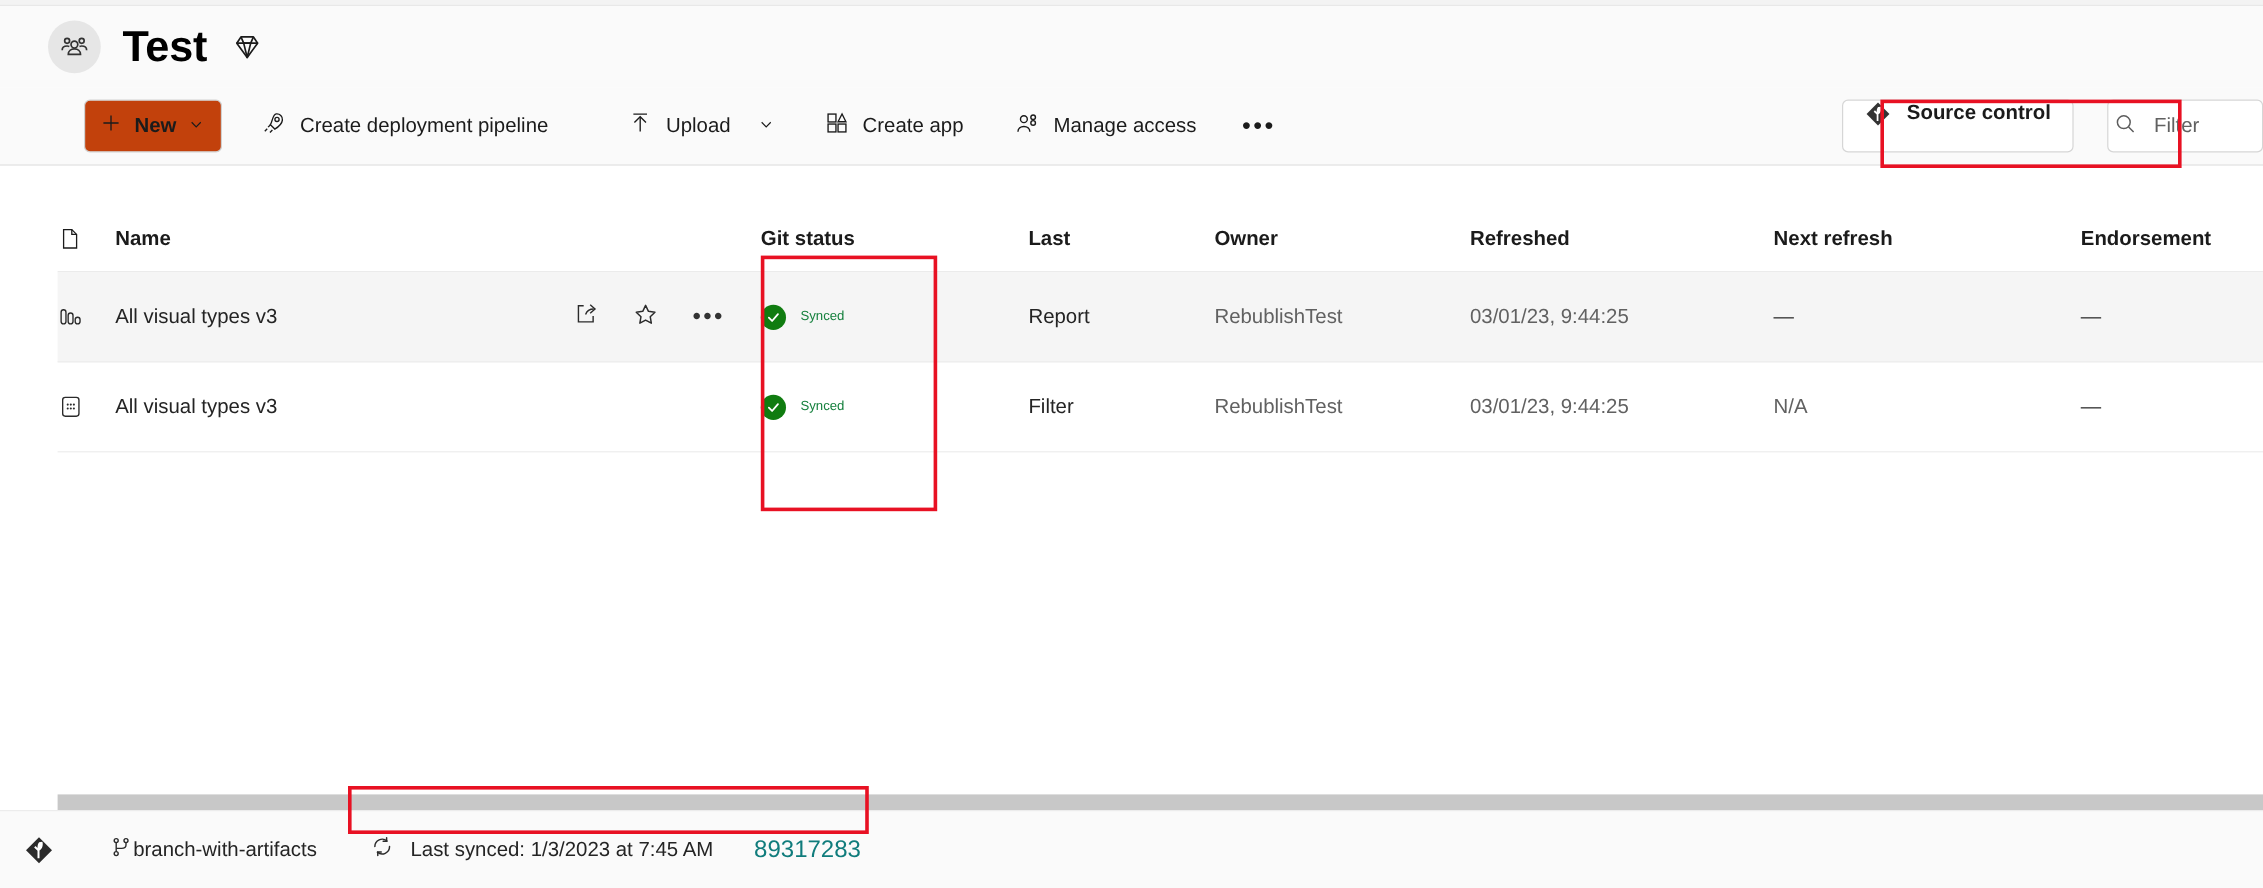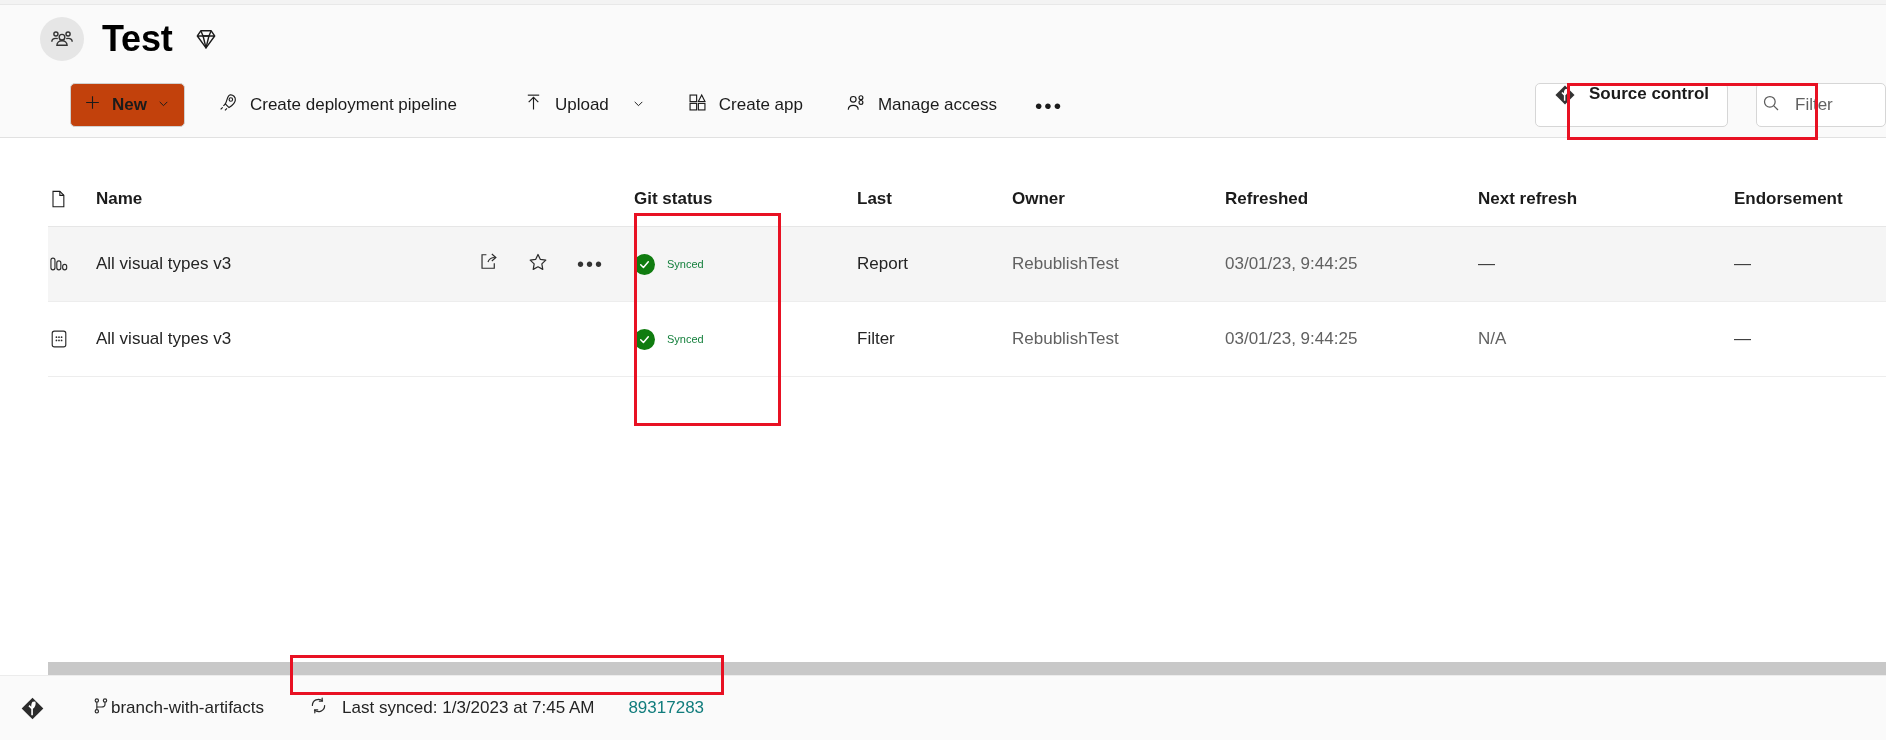--- a/index.html
+++ b/index.html
@@ -243,21 +243,21 @@
   }
   .sb-sync {
     display: flex; align-items: center; gap: 13px;
     margin-left: 44px;
     font-size: 17px;
     color: #242424;
     white-space: nowrap;
   }
   .sb-commit {
     margin-left: 34px;
-    font-size: 17px;
+    font-size: 20px;
     color: #107c7c;
     white-space: nowrap;
   }
 </style>
 </head>
 <body>
 
 <div class="topstrip"></div>
 
 <div class="ws-header">

